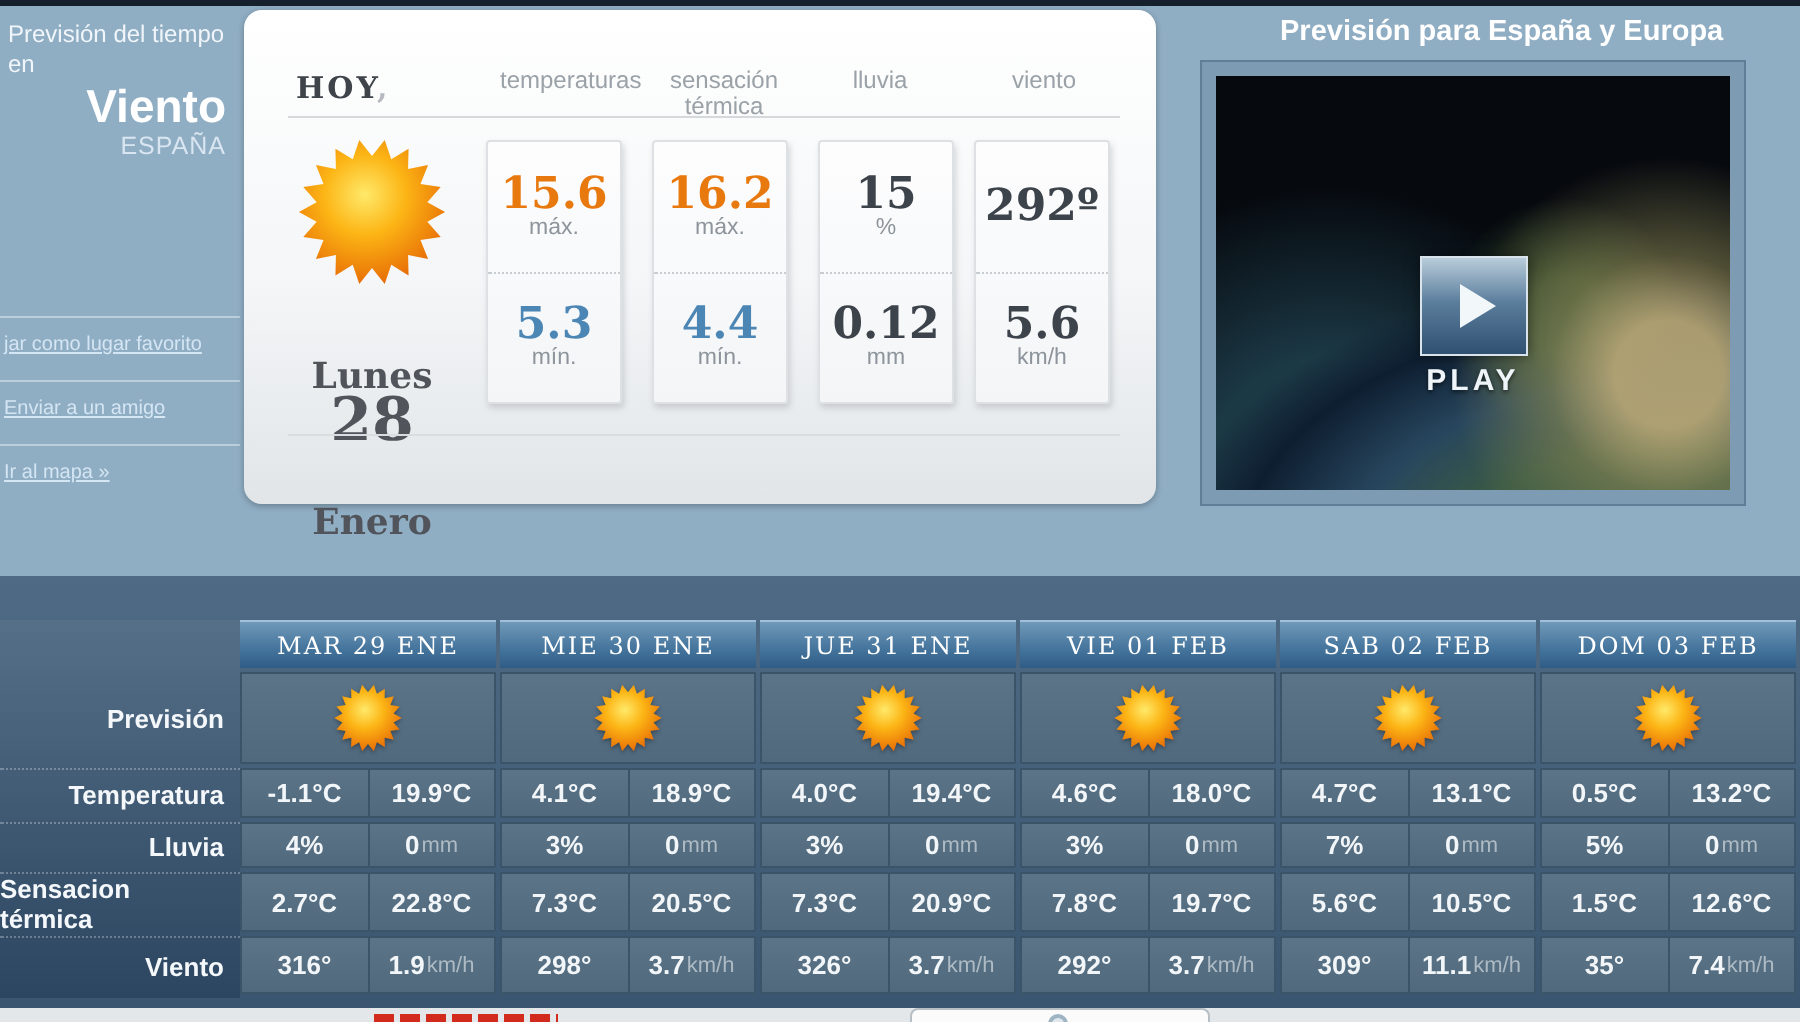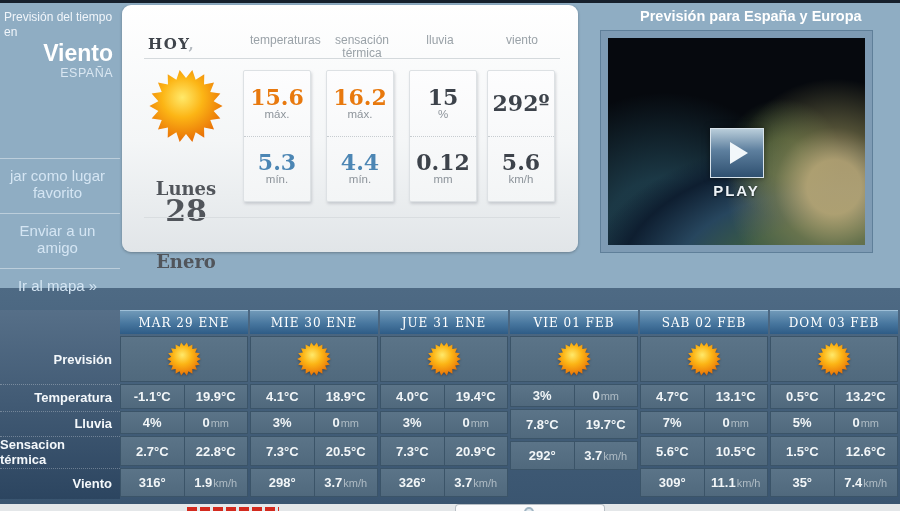--- a/index.html
+++ b/index.html
@@ -9,21 +9,21 @@
   #topline{position:absolute;left:0;top:0;width:900px;height:3px;background:#16202c;}
 
   
   .sidebar{position:absolute;left:0;top:3px;width:120px;color:#eef4f9;}
   .sb-head{padding:7px 7px 0 4px;text-align:right;}
   .sb-intro{font-size:12px;color:#f0f5fa;line-height:15px;text-align:left;}
   .sb-city{font-size:23px;font-weight:bold;color:#ffffff;line-height:26px;}
   .sb-country{font-size:12.5px;color:#d9e6f1;letter-spacing:.5px;}
   .sb-links{position:absolute;top:155px;left:0;width:120px;}
   .sb-link{border-top:1px solid rgba(255,255,255,.4);padding:8px 7px 12px 2px;
-           text-align:center;font-size:15px;color:#d4e5f3;cursor:pointer;}
+           text-align:left;font-size:10px;color:#d4e5f3;cursor:pointer;text-decoration:underline;}
 
   
   .card{position:absolute;left:122px;top:5px;width:456px;height:247px;border-radius:9px;
         background:linear-gradient(180deg,#ffffff 0,#f4f6f7 55%,#e1e5e8 100%);
         box-shadow:0 1px 3px rgba(0,0,0,.28);}
   .card-head{position:absolute;left:0;top:24px;width:456px;height:34px;}
   .hoy{position:absolute;left:26px;top:6px;font-family:"DejaVu Serif",serif;font-weight:bold;
        font-size:15px;letter-spacing:1.5px;color:#3f444b;}
   .hoy .comma{color:#b4bac0;}
   .col-h{position:absolute;top:5px;font-size:12px;color:#9aa2a8;text-align:center;line-height:13px;}
@@ -316,20 +316,24 @@
       </div>
     </div>
 
     <div class="day-col">
       <div class="day-header">VIE 01 FEB</div>
       <div class="cell prevision-cell">
         <svg class="sun-sm" viewBox="0 0 64 64">
             <use href="#sunShape"></use>
           </svg>
       </div>
+      <div class="pair r-temp">
+        <div class="cell half val-min">4.6°C</div>
+        <div class="cell half val-max">18.0°C</div>
+      </div>
       <div class="pair r-rain">
         <div class="cell half">3%</div>
         <div class="cell half">
             <span>0</span>
             <span class="unit">mm</span>
           </div>
       </div>
       <div class="pair r-feel">
         <div class="cell half val-min">7.8°C</div>
         <div class="cell half val-max">19.7°C</div>

